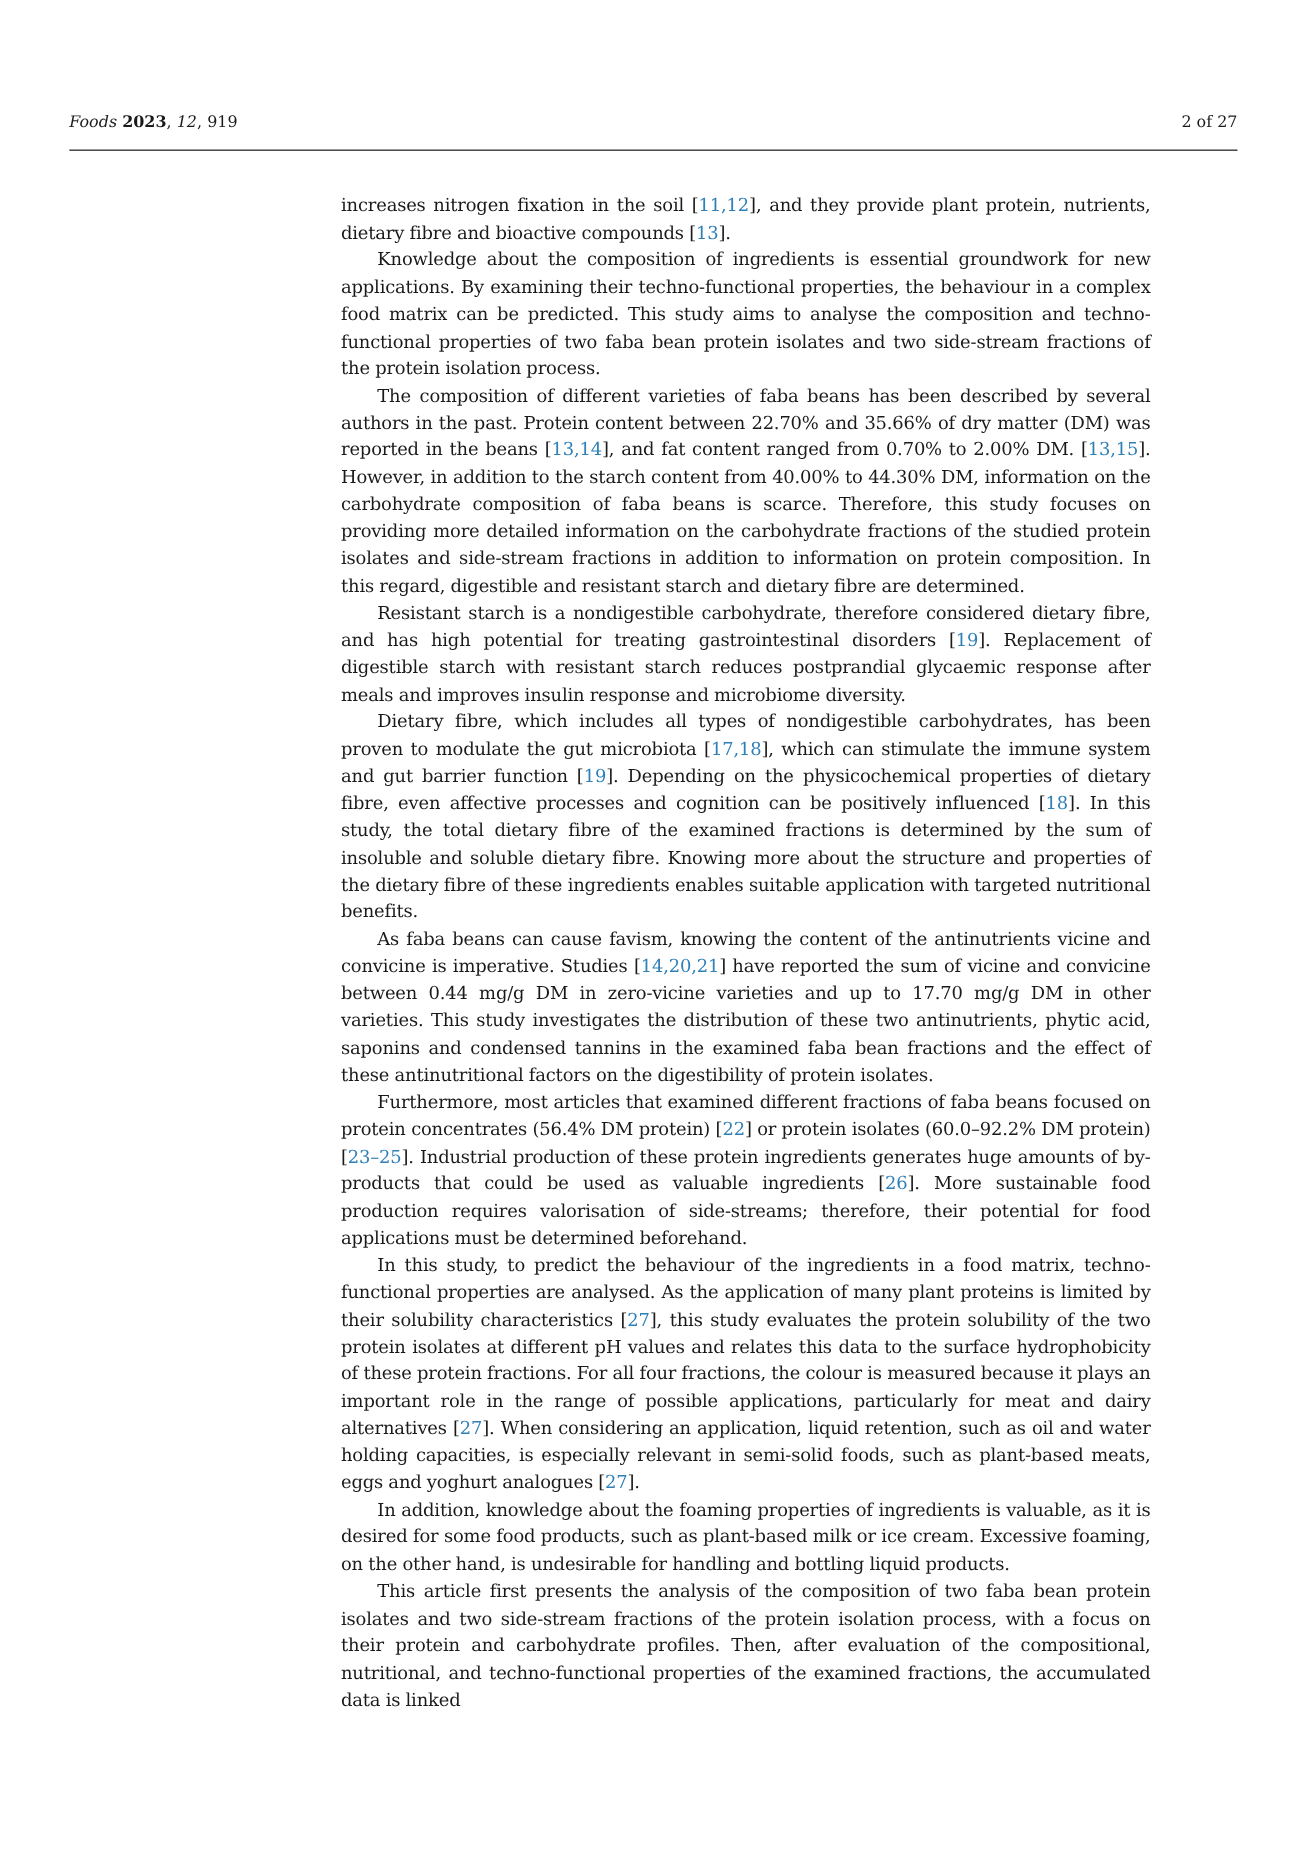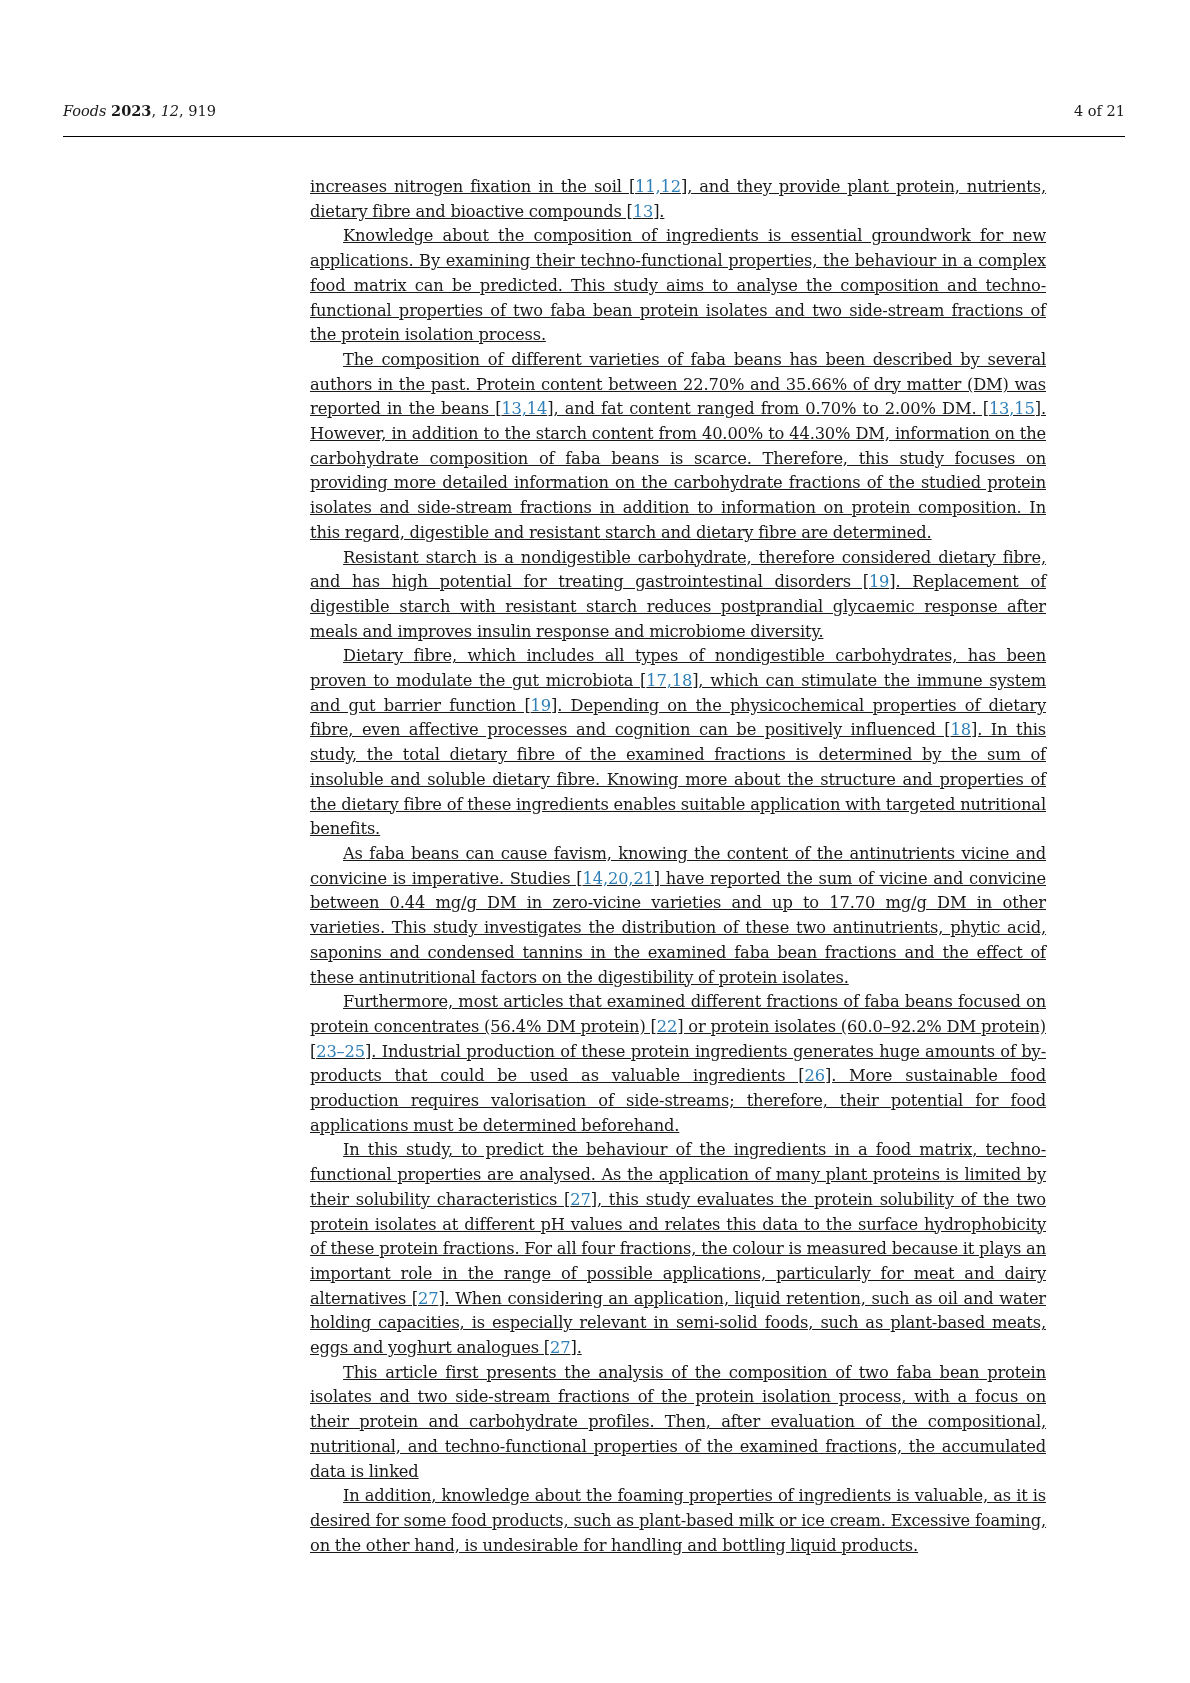--- a/index.html
+++ b/index.html
@@ -37,40 +37,39 @@
   .body-col {
     position: absolute;
     left: 310px;
     top: 175px;
     width: 736px;
     text-align: justify;
     font-size: 16.3px;
     line-height: 24.7px;
     letter-spacing: -0.15px;
     word-spacing: -0.2px;
-    text-decoration: underline;
   }
   .body-col p { margin: 0; padding: 0; }
   .body-col p.indent { text-indent: 33px; }
   .cite { color: var(--link, #3080b8); }
 </style>
 </head>
 <body>
 
 <div class="page">
   <div class="running-head">
     <div><span class="it">Foods </span><span class="bd">2023</span><span class="">, </span><span class="it">12</span><span class="">, 919</span></div>
-    <div>4 of 21</div>
+    <div>2 of 27</div>
   </div>
   <div class="header-rule"></div>
   <main class="body-col">
       <p class="">increases nitrogen fixation in the soil [<span class="cite">11,12</span>], and they provide plant protein, nutrients, dietary fibre and bioactive compounds [<span class="cite">13</span>].</p>
       <p class="indent">Knowledge about the composition of ingredients is essential groundwork for new applications. By examining their techno-functional properties, the behaviour in a complex food matrix can be predicted. This study aims to analyse the composition and techno-functional properties of two faba bean protein isolates and two side-stream fractions of the protein isolation process.</p>
       <p class="indent">The composition of different varieties of faba beans has been described by several authors in the past. Protein content between 22.70% and 35.66% of dry matter (DM) was reported in the beans [<span class="cite">13,14</span>], and fat content ranged from 0.70% to 2.00% DM. [<span class="cite">13,15</span>]. However, in addition to the starch content from 40.00% to 44.30% DM, information on the carbohydrate composition of faba beans is scarce. Therefore, this study focuses on providing more detailed information on the carbohydrate fractions of the studied protein isolates and side-stream fractions in addition to information on protein composition. In this regard, digestible and resistant starch and dietary fibre are determined.</p>
       <p class="indent">Resistant starch is a nondigestible carbohydrate, therefore considered dietary fibre, and has high potential for treating gastrointestinal disorders [<span class="cite">19</span>]. Replacement of digestible starch with resistant starch reduces postprandial glycaemic response after meals and improves insulin response and microbiome diversity.</p>
       <p class="indent">Dietary fibre, which includes all types of nondigestible carbohydrates, has been proven to modulate the gut microbiota [<span class="cite">17,18</span>], which can stimulate the immune system and gut barrier function [<span class="cite">19</span>]. Depending on the physicochemical properties of dietary fibre, even affective processes and cognition can be positively influenced [<span class="cite">18</span>]. In this study, the total dietary fibre of the examined fractions is determined by the sum of insoluble and soluble dietary fibre. Knowing more about the structure and properties of the dietary fibre of these ingredients enables suitable application with targeted nutritional benefits.</p>
       <p class="indent">As faba beans can cause favism, knowing the content of the antinutrients vicine and convicine is imperative. Studies [<span class="cite">14,20,21</span>] have reported the sum of vicine and convicine between 0.44 mg/g DM in zero-vicine varieties and up to 17.70 mg/g DM in other varieties. This study investigates the distribution of these two antinutrients, phytic acid, saponins and condensed tannins in the examined faba bean fractions and the effect of these antinutritional factors on the digestibility of protein isolates.</p>
       <p class="indent">Furthermore, most articles that examined different fractions of faba beans focused on protein concentrates (56.4% DM protein) [<span class="cite">22</span>] or protein isolates (60.0–92.2% DM protein) [<span class="cite">23–25</span>]. Industrial production of these protein ingredients generates huge amounts of by-products that could be used as valuable ingredients [<span class="cite">26</span>]. More sustainable food production requires valorisation of side-streams; therefore, their potential for food applications must be determined beforehand.</p>
       <p class="indent">In this study, to predict the behaviour of the ingredients in a food matrix, techno-functional properties are analysed. As the application of many plant proteins is limited by their solubility characteristics [<span class="cite">27</span>], this study evaluates the protein solubility of the two protein isolates at different pH values and relates this data to the surface hydrophobicity of these protein fractions. For all four fractions, the colour is measured because it plays an important role in the range of possible applications, particularly for meat and dairy alternatives [<span class="cite">27</span>]. When considering an application, liquid retention, such as oil and water holding capacities, is especially relevant in semi-solid foods, such as plant-based meats, eggs and yoghurt analogues [<span class="cite">27</span>].</p>
+      <p class="indent">In addition, knowledge about the foaming properties of ingredients is valuable, as it is desired for some food products, such as plant-based milk or ice cream. Excessive foaming, on the other hand, is undesirable for handling and bottling liquid products.</p>
       <p class="indent">This article first presents the analysis of the composition of two faba bean protein isolates and two side-stream fractions of the protein isolation process, with a focus on their protein and carbohydrate profiles. Then, after evaluation of the compositional, nutritional, and techno-functional properties of the examined fractions, the accumulated data is linked</p>
-      <p class="indent">In addition, knowledge about the foaming properties of ingredients is valuable, as it is desired for some food products, such as plant-based milk or ice cream. Excessive foaming, on the other hand, is undesirable for handling and bottling liquid products.</p>
     </main>
 </div>
 
 </body></html>

